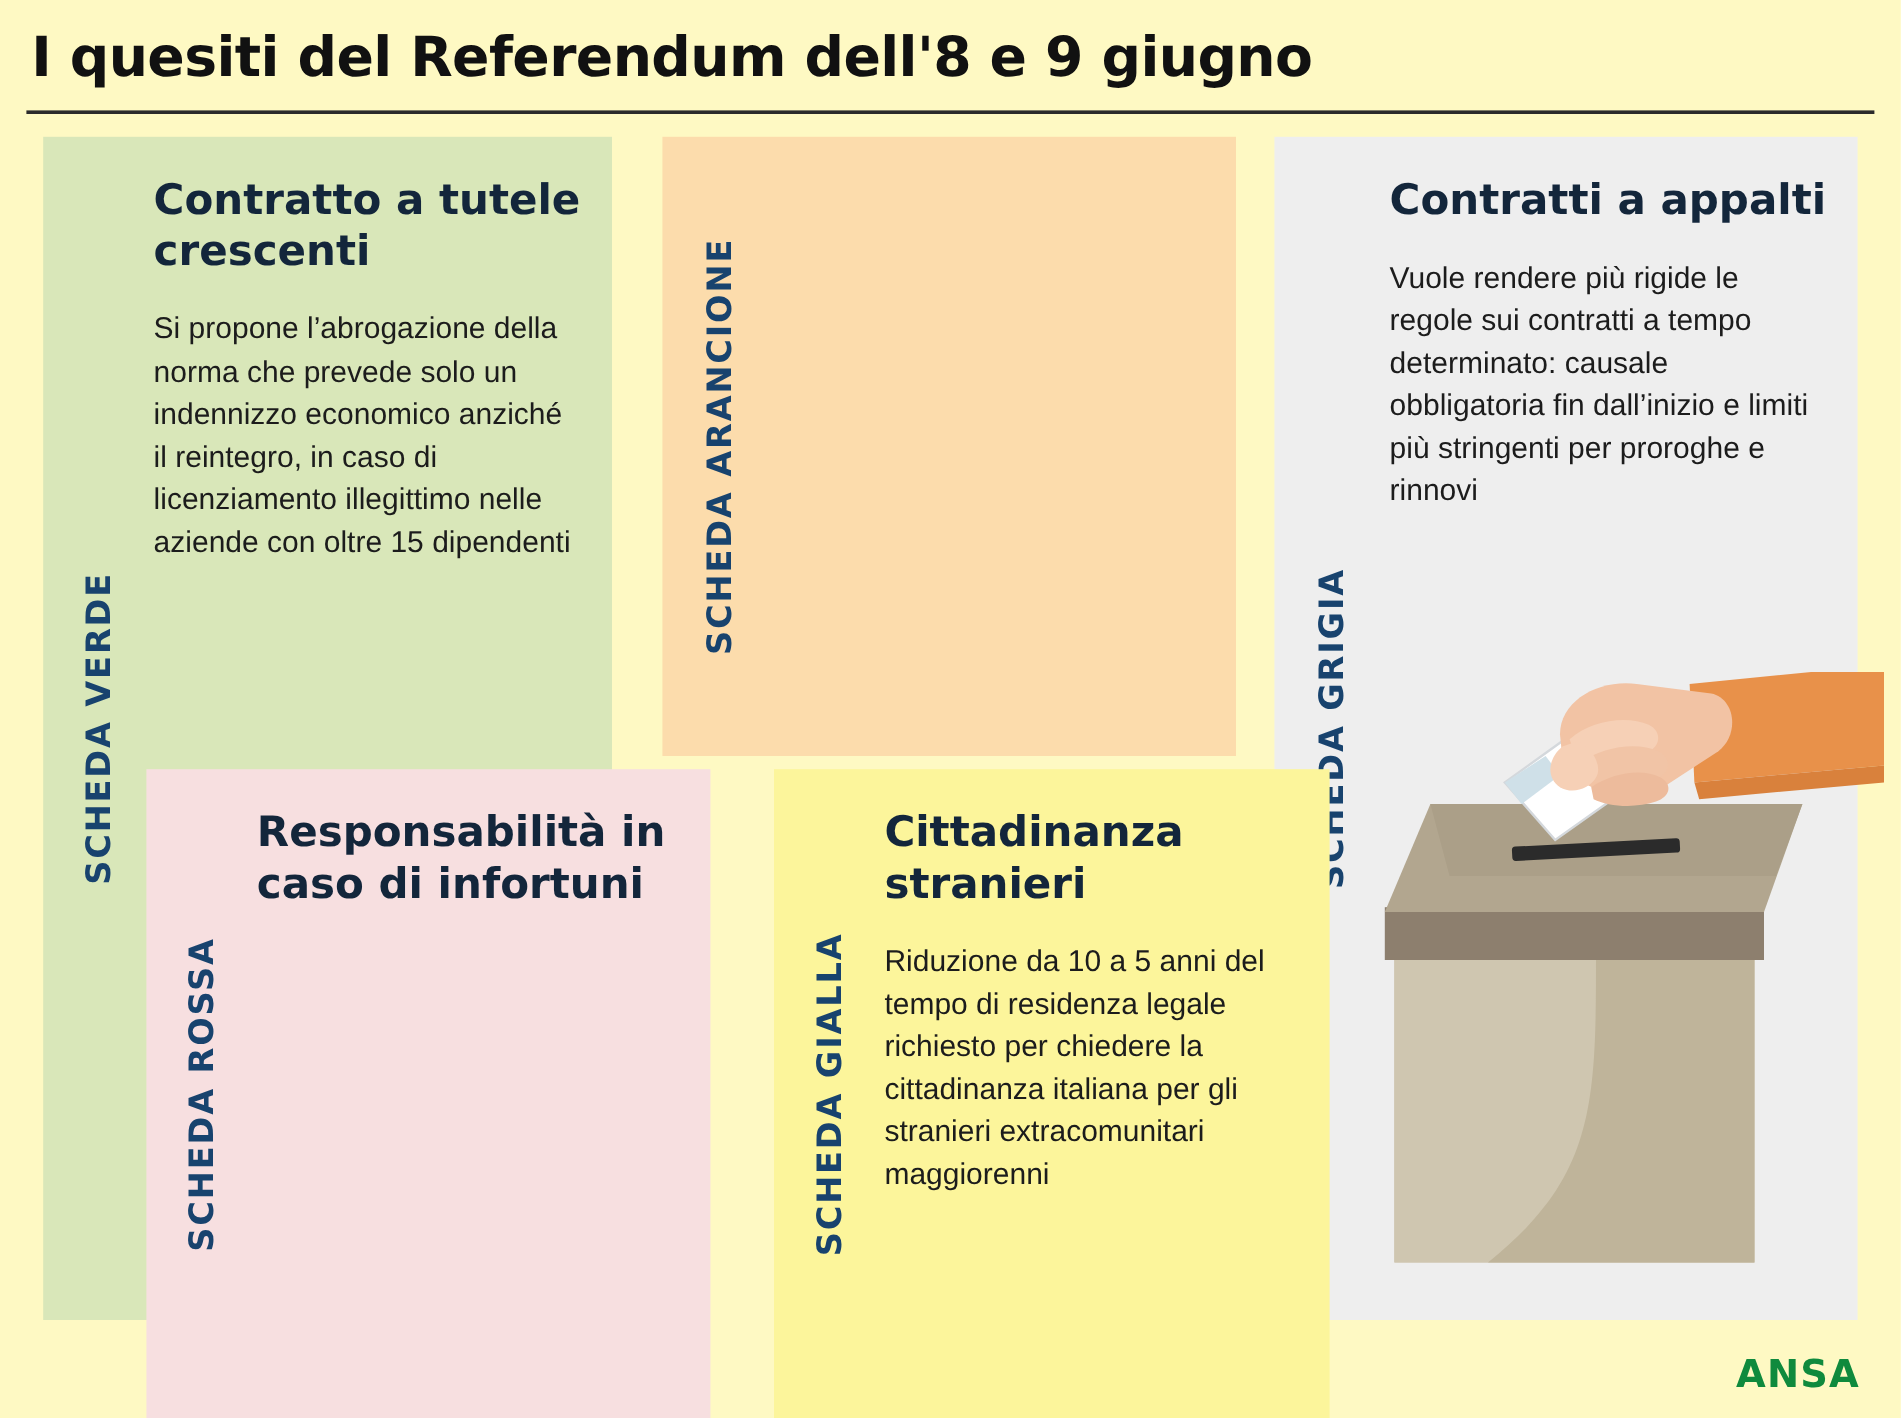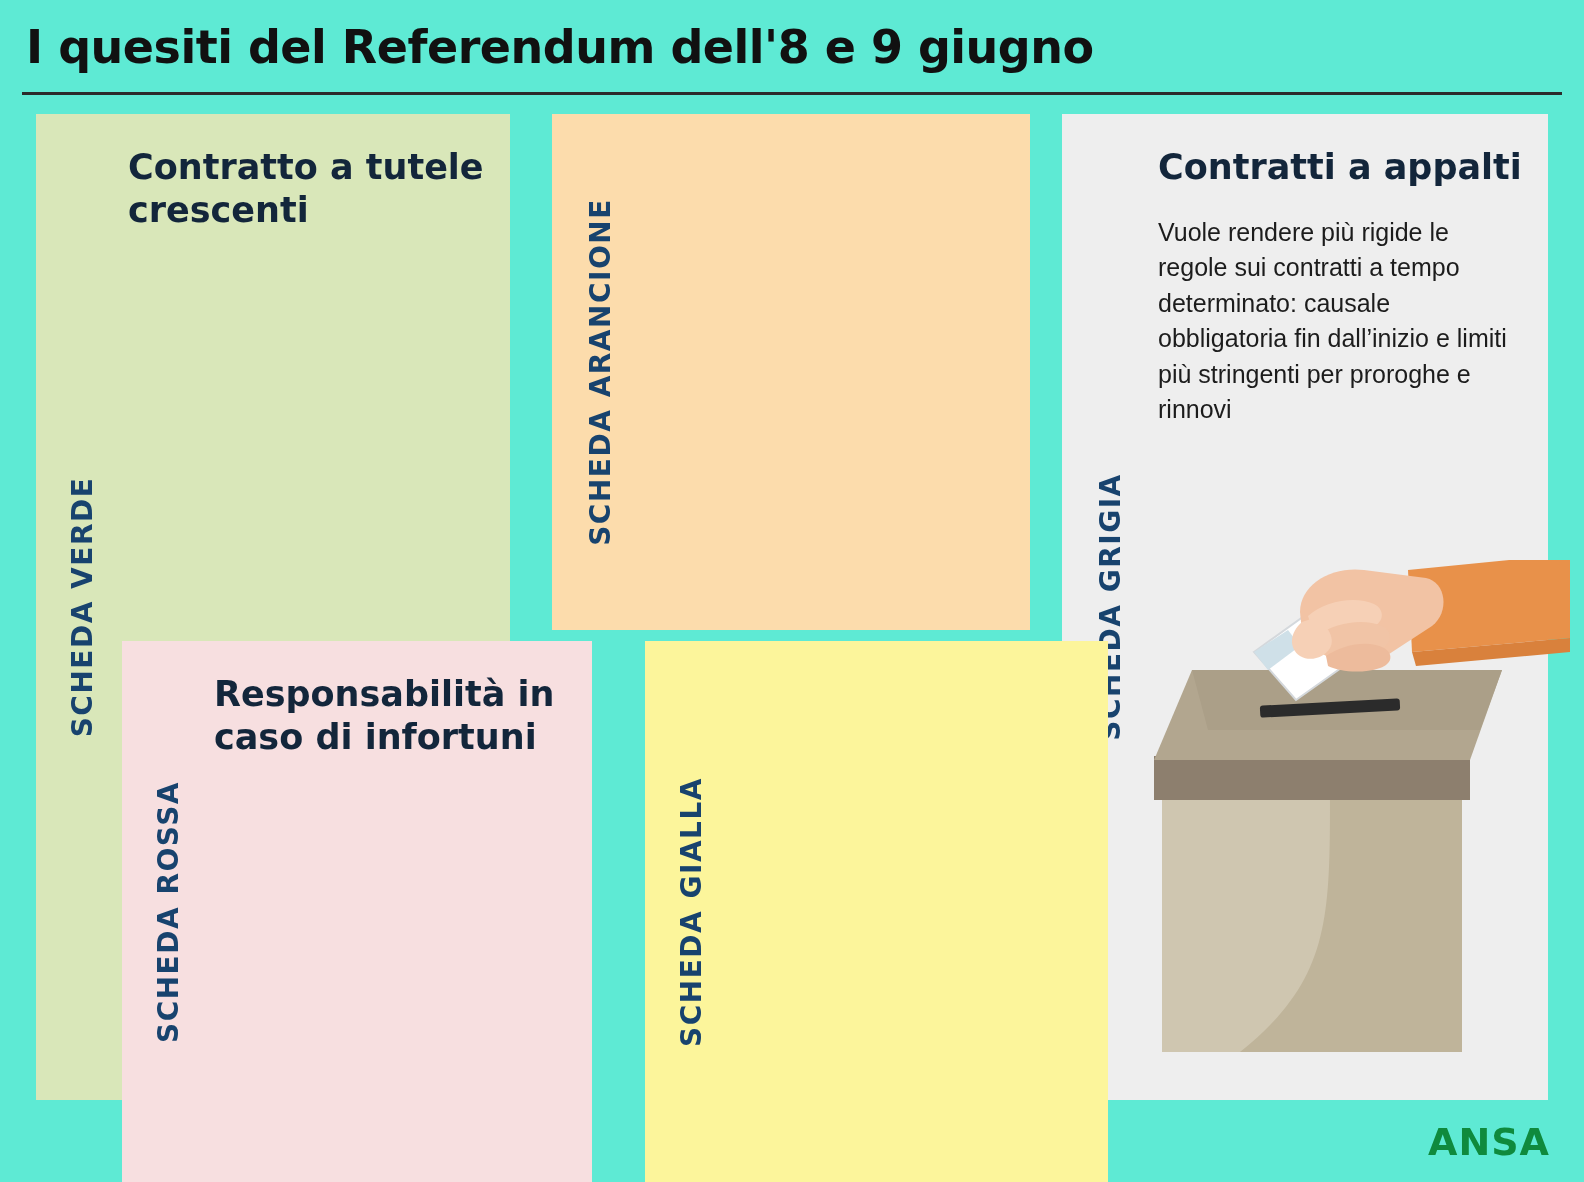--- a/index.html
+++ b/index.html
@@ -12,21 +12,21 @@
     height: 1182px;
     position: relative;
     font-family: "DejaVu Sans", sans-serif;
     overflow: hidden;
   }
   #infographic {
     position: absolute;
     left: 0; top: 0;
     width: 1584px;
     height: 1182px;
-    background: #5eead4;
+    background: #fef9c3;
   }
   
   .title {
     position: absolute;
     left: 26px;
     top: 20px;
     font-size: 46px;
     font-weight: bold;
     color: #111111;
     letter-spacing: -0.5px;
@@ -121,41 +121,42 @@
     width: 420px;
     height: 545px;
   }
   #ballot-illustration svg { display: block; }
 
   
   .ansa-logo {
     position: absolute;
     right: 34px;
     bottom: 18px;
-    font-size: 38px;
+    font-size: 32px;
     font-weight: bold;
     letter-spacing: 1px;
     color: #0f8a3d;
     font-family: "DejaVu Sans", sans-serif;
   }
 </style>
 </head>
 <body>
 
 <div id="infographic">
 
   <div class="title">I quesiti del Referendum dell'8 e 9 giugno</div>
   <div class="title-rule"></div>
 
   <div class="card" id="card-verde">
     <div class="card-side">
       <span>SCHEDA VERDE</span>
     </div>
     <div class="card-body">
       <h2 class="card-title">Contratto a tutele crescenti</h2>
+      <p class="card-text">Si propone l’abrogazione della norma che prevede solo un indennizzo economico anziché il reintegro, in caso di licenziamento illegittimo nelle aziende con oltre 15 dipendenti</p>
     </div>
   </div>
 
   <div class="card" id="card-arancione">
     <div class="card-side">
       <span>SCHEDA ARANCIONE</span>
     </div>
   </div>
 
   <div class="card" id="card-grigia">
@@ -173,20 +174,24 @@
       <span>SCHEDA ROSSA</span>
     </div>
     <div class="card-body">
       <h2 class="card-title">Responsabilità in caso di infortuni</h2>
     </div>
   </div>
 
   <div class="card" id="card-gialla">
     <div class="card-side">
       <span>SCHEDA GIALLA</span>
+    </div>
+    <div class="card-body">
+      <h2 class="card-title">Cittadinanza stranieri</h2>
+      <p class="card-text">Riduzione da 10 a 5 anni del tempo di residenza legale richiesto per chiedere la cittadinanza italiana per gli stranieri extracomunitari maggiorenni</p>
     </div>
   </div>
 
   <div id="ballot-illustration">
     <svg width="420" height="545" viewBox="0 0 420 545" xmlns="http://www.w3.org/2000/svg">
 
       <rect x="12" y="192" width="300" height="300" fill="#c7bda6"></rect>
       <path d="M12 232 L312 232 L312 492 L12 492 Z" fill="#cfc6b0"></path>
       <path d="M312 492 L312 232 L180 232 C180 360 180 420 90 492 Z" fill="#bfb49a"></path>
 

